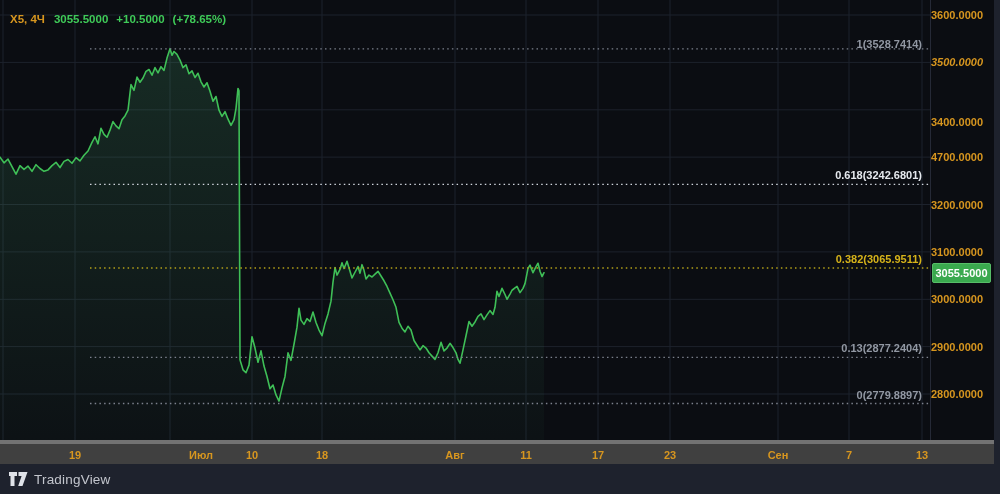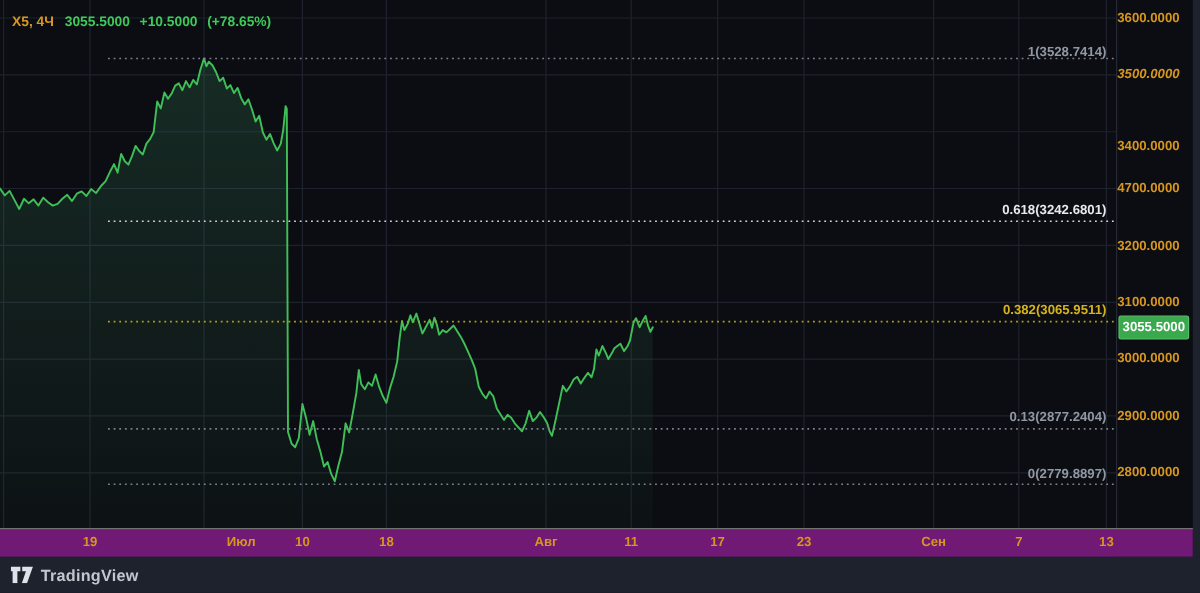--- a/index.html
+++ b/index.html
@@ -43,35 +43,35 @@
   #price-badge{
     position:absolute;left:1px;width:59px;height:20px;
     background:#3aa94e;border:1px solid #57bd68;border-radius:2px;
     color:#fff;font-size:11px;font-weight:bold;text-align:center;
     line-height:18px;box-sizing:border-box;
   }
 
   
   #time-axis{
     position:absolute;left:0;top:440px;width:994px;height:24px;
-    background:#701a75;border-top:1px solid #737373;box-sizing:border-box;
+    background:#404040;border-top:4px solid #737373;box-sizing:border-box;
   }
   .t-tick{
     position:absolute;top:5px;transform:translateX(-50%);
     font-size:11px;font-weight:bold;color:#d7961f;white-space:nowrap;
   }
 
   
   #footer{
     position:absolute;left:0;top:464px;width:1000px;height:30px;
     background:#1e222d;display:flex;align-items:center;
   }
   #footer .logo-wrap{display:flex;align-items:center;margin-left:9px;}
   #footer .brand{
-    color:#c3c6cd;font-size:13.5px;font-weight:bold;margin-left:6px;
+    color:#c3c6cd;font-size:13.5px;font-weight:normal;margin-left:6px;
     letter-spacing:.2px;
   }
 </style>
 </head>
 <body>
 
 <div id="app">
 
   <div id="plot">
     <svg id="plot-svg" width="930" height="440">

